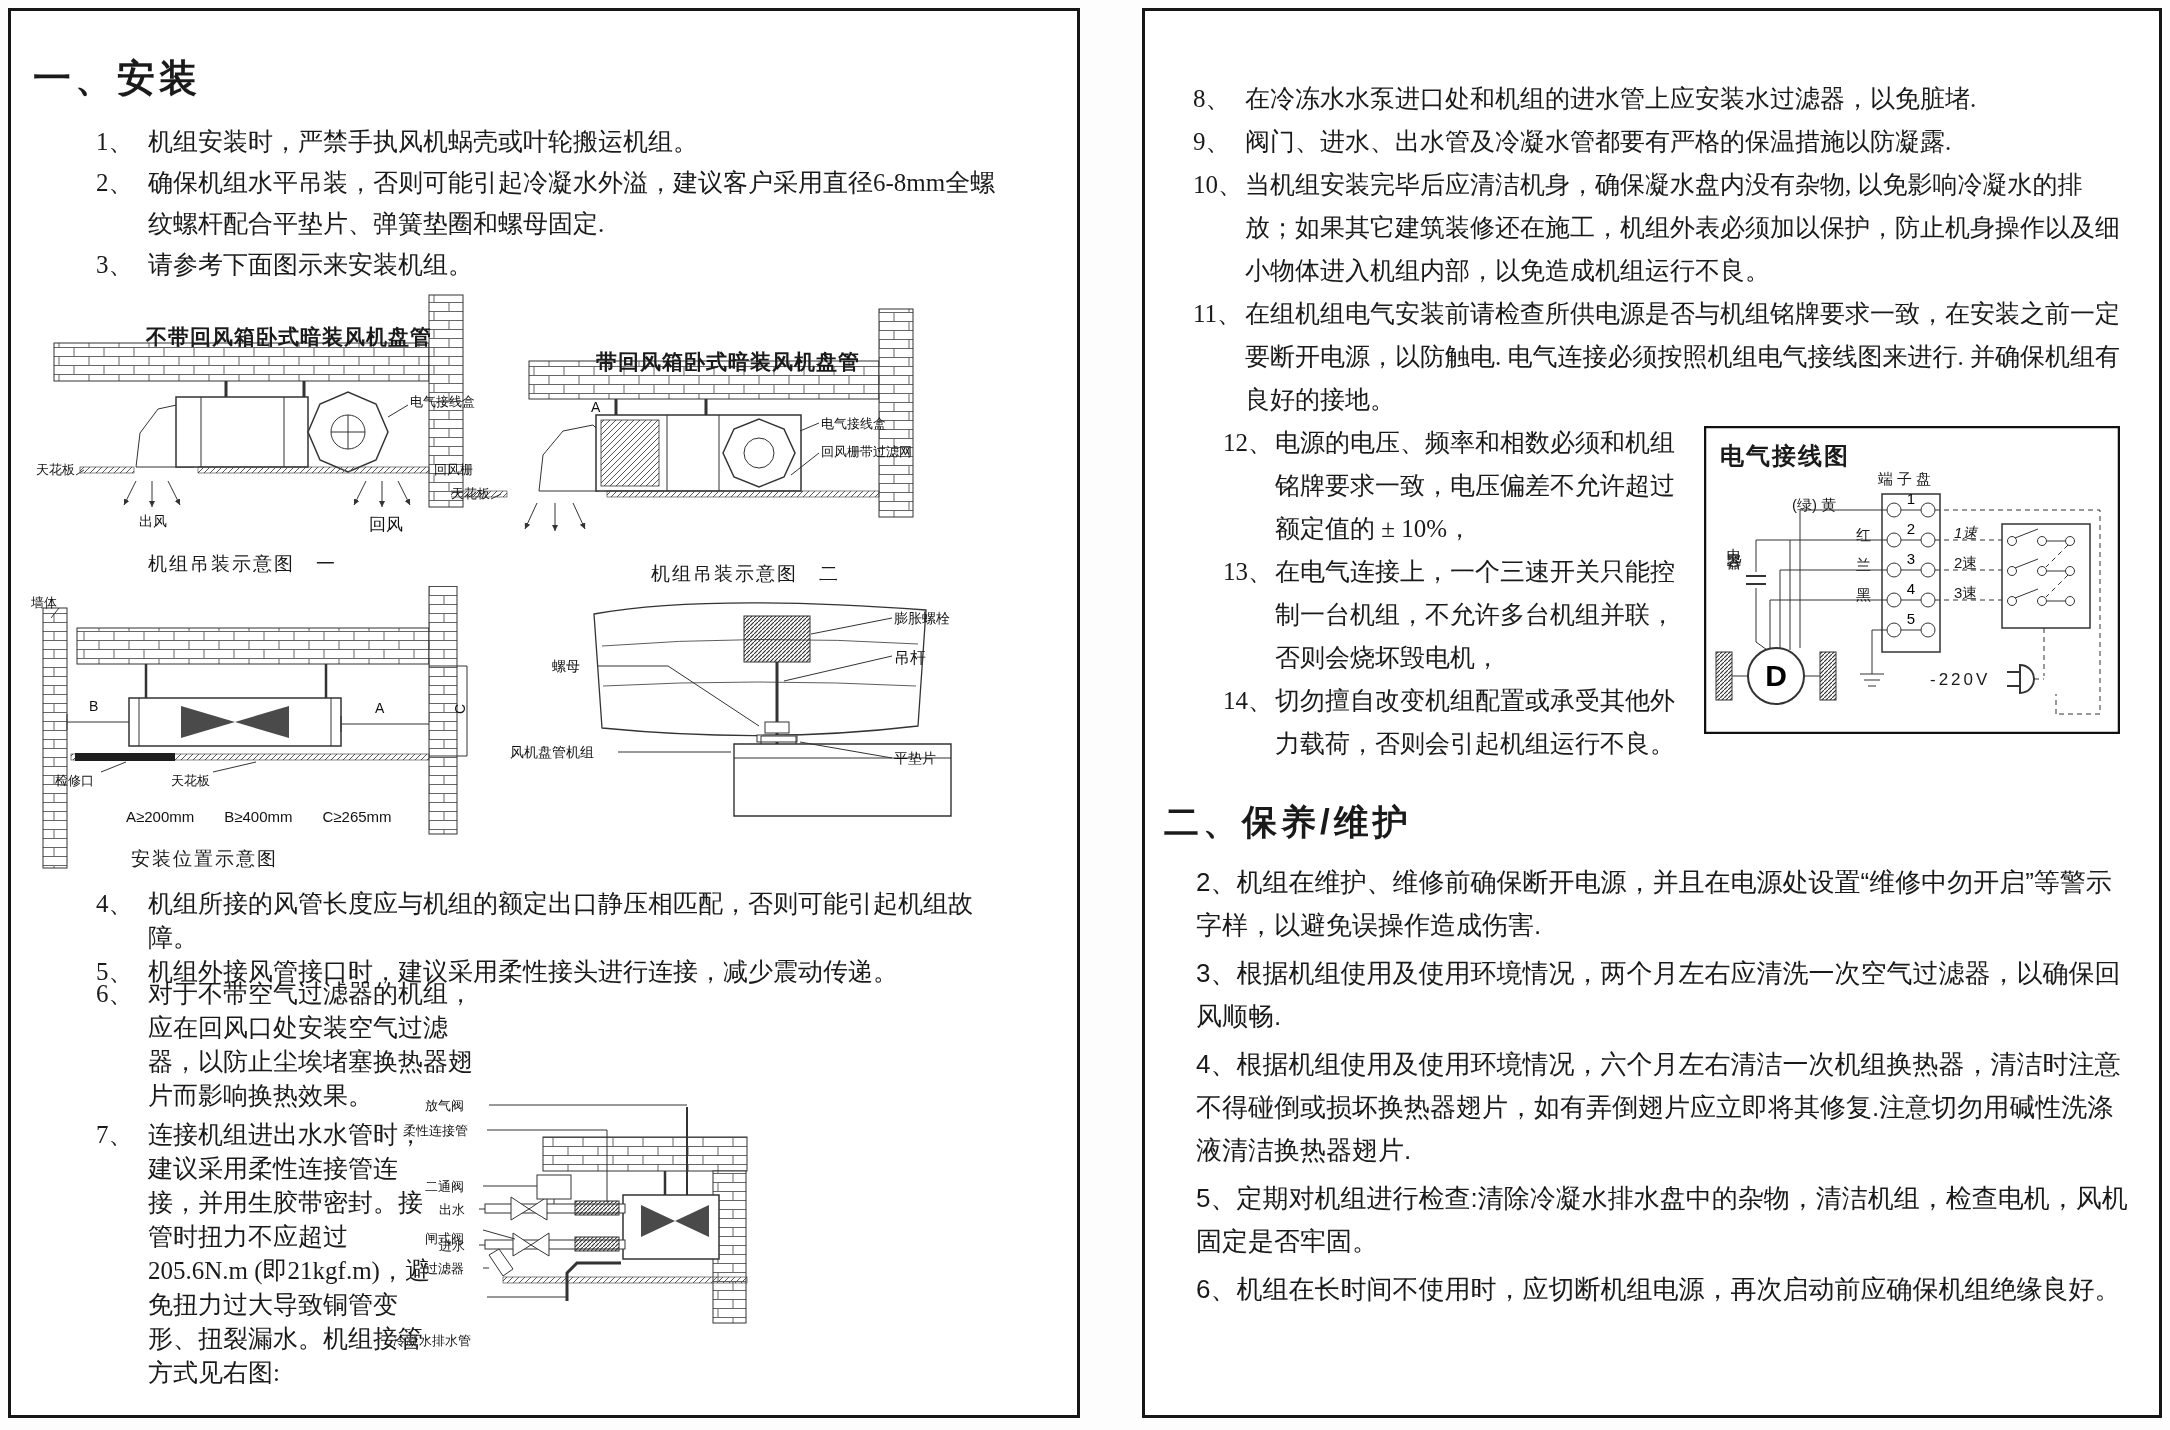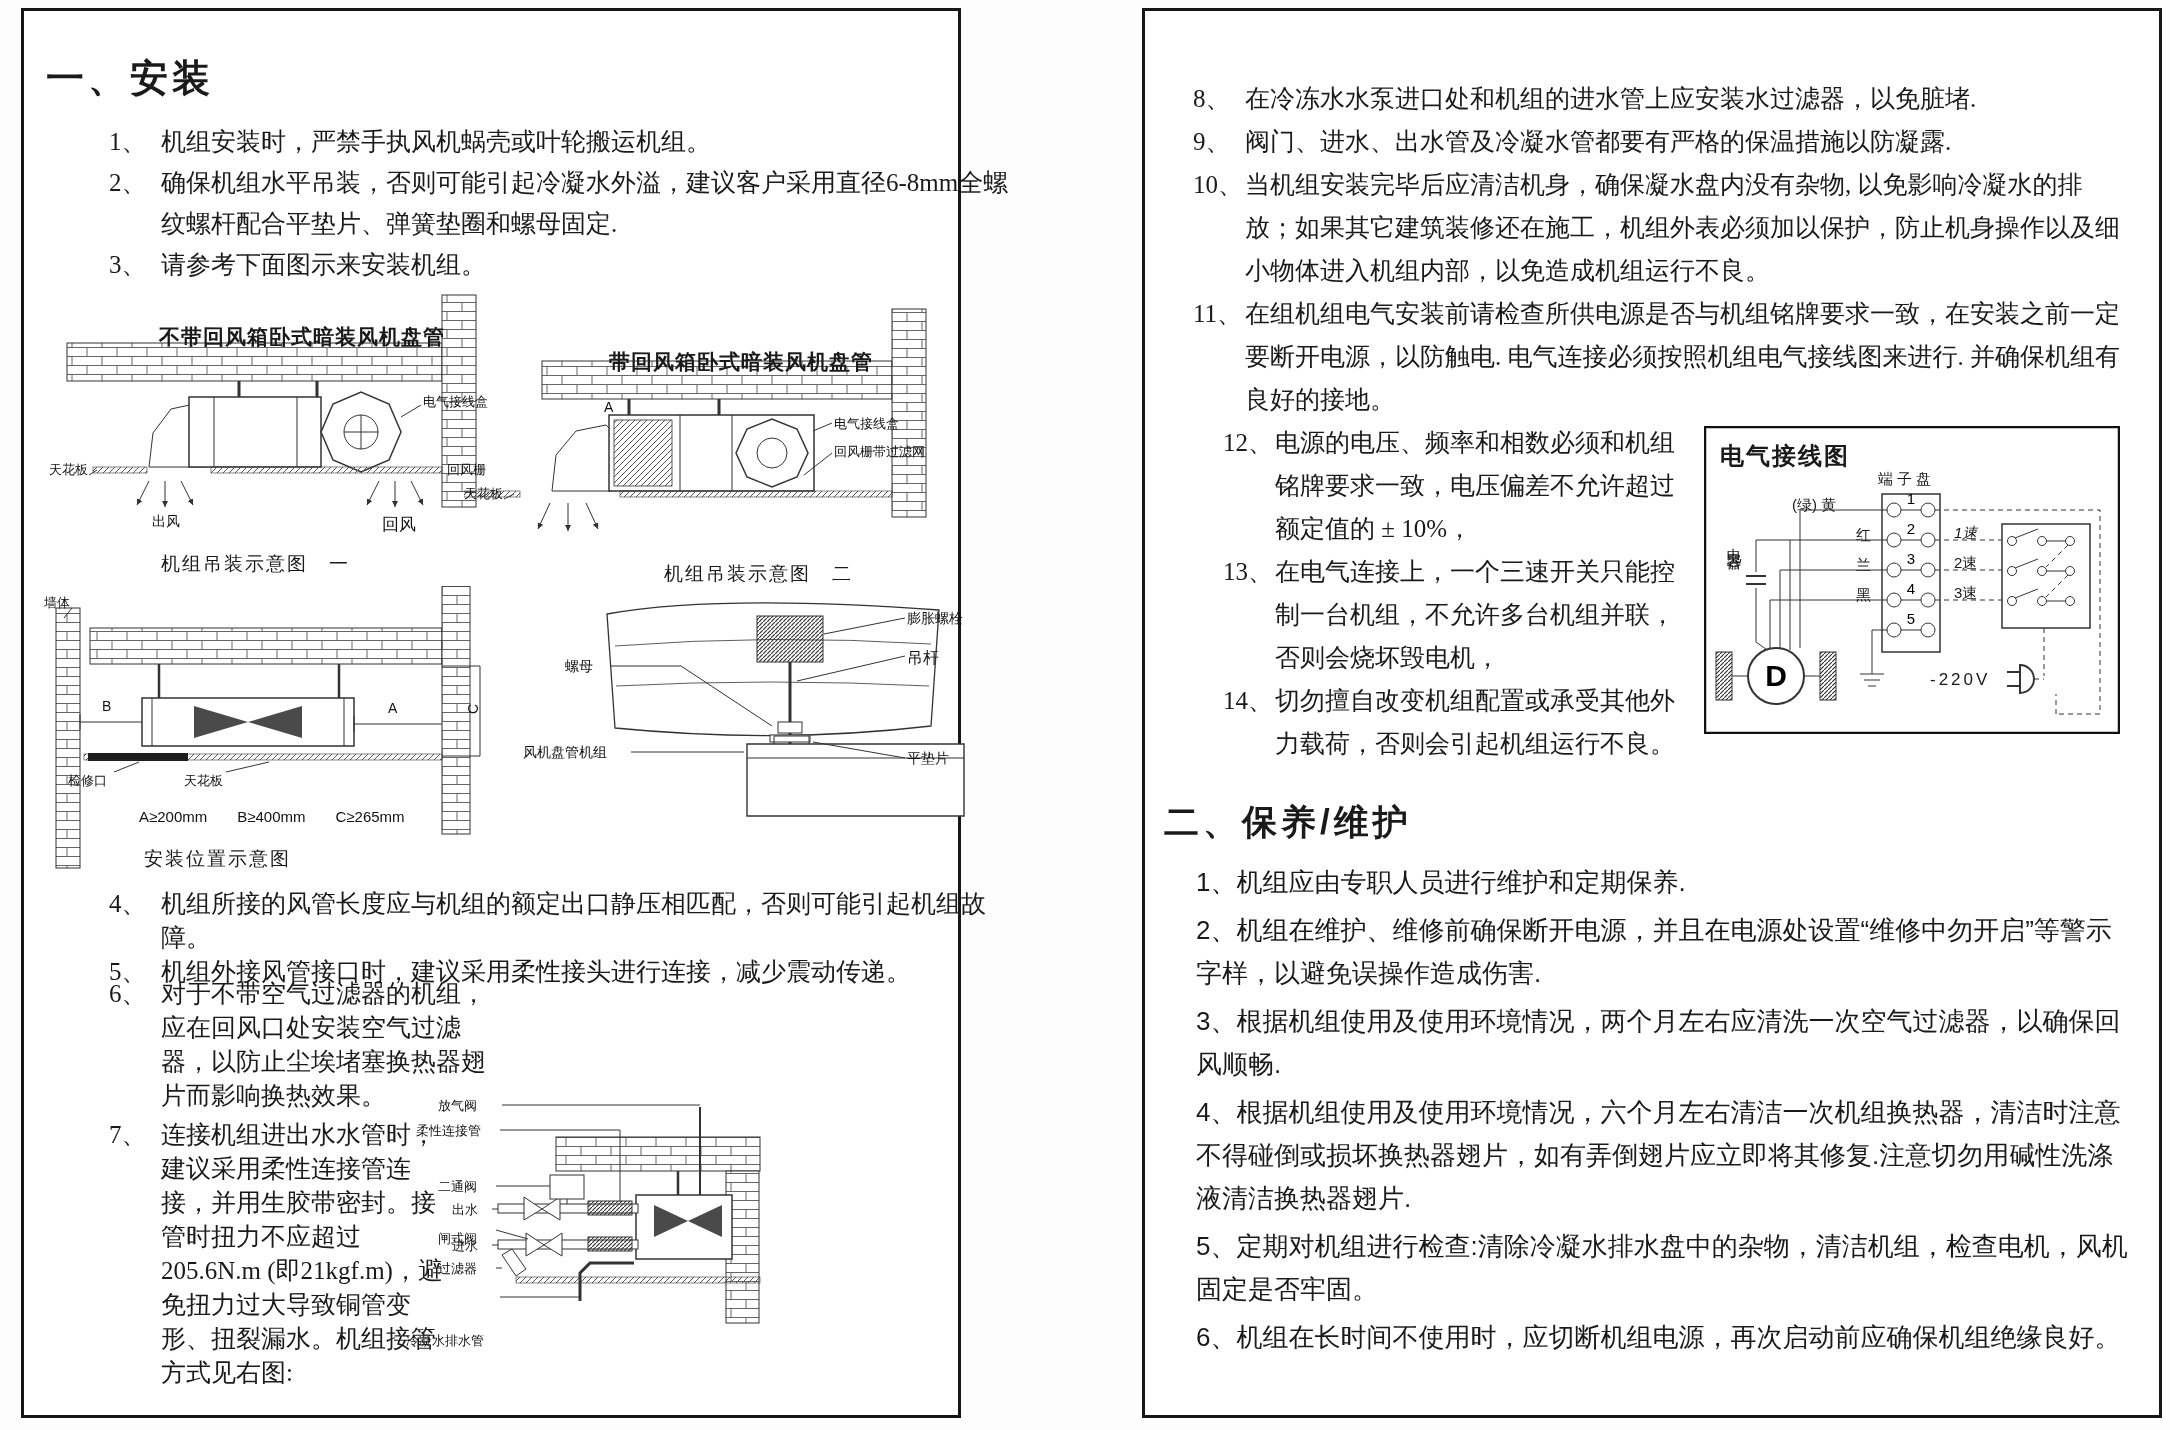--- a/index.html
+++ b/index.html
@@ -1,19 +1,19 @@
 <!DOCTYPE html>
 <html><head>
 <meta charset="utf-8">
 <style>
   html,body{margin:0;padding:0;background:#fff;}
   #canvas{position:relative;width:2170px;height:1430px;background:#fdfdfd;overflow:hidden;
           font-family:"Liberation Serif",serif;color:#1a1a1a;}
   .page{position:absolute;top:8px;height:1410px;background:#fff;border:3px solid #161616;box-sizing:border-box;}
-  #page-left{left:21px;width:940px;}
+  #page-left{left:8px;width:1072px;}
   #page-right{left:1142px;width:1020px;}
   .abs{position:absolute;}
   .hei{font-family:"Liberation Sans",sans-serif;}
   h1.sec{margin:0;font:bold 38px "Liberation Sans",sans-serif;letter-spacing:4px;}
   .list{position:absolute;}
   .itm{display:flex;font-size:25px;line-height:41px;}
   .itm .num{flex:0 0 52px;}
   .itm .txt{flex:1;}
   .tight .itm{line-height:34px;}
   .r-list .itm{line-height:43px;}
@@ -364,21 +364,20 @@
       <div class="abs hei vert" style="left:20px;top:110px;font-size:15px;height:80px;">电容器</div>
       <div class="abs hei" style="left:250px;top:98px;font-size:15px;font-style:italic;">1速</div>
       <div class="abs hei" style="left:250px;top:128px;font-size:15px;">2速</div>
       <div class="abs hei" style="left:250px;top:158px;font-size:15px;">3速</div>
       <div class="abs hei" style="left:226px;top:244px;font-size:17px;letter-spacing:3px;">-220V</div>
     </div>
 
     <h1 class="sec abs" style="left:19px;top:788px;font-size:35px;">二、保养/维护</h1>
 
     <div class="abs" style="left:51px;top:850px;width:940px;">
-      <p class="mit"><span>1、</span><span>机组应由专职人员进行维护和定期保养.</span></p>
       <p class="mit"><span>2、</span><span>机组在维护、维修前确保断开电源，并且在电源处设置“维修中勿开启”等警示字样，以避免误操作造成伤害.</span></p>
       <p class="mit"><span>3、</span><span>根据机组使用及使用环境情况，两个月左右应清洗一次空气过滤器，以确保回风顺畅.</span></p>
       <p class="mit"><span>4、</span><span>根据机组使用及使用环境情况，六个月左右清洁一次机组换热器，清洁时注意不得碰倒或损坏换热器翅片，如有弄倒翅片应立即将其修复.注意切勿用碱性洗涤液清洁换热器翅片.</span></p>
       <p class="mit"><span>5、</span><span>定期对机组进行检查:清除冷凝水排水盘中的杂物，清洁机组，检查电机，风机固定是否牢固。</span></p>
       <p class="mit"><span>6、</span><span>机组在长时间不使用时，应切断机组电源，再次启动前应确保机组绝缘良好。</span></p>
     </div>
   </div>
 </div>
 
 </body></html>

